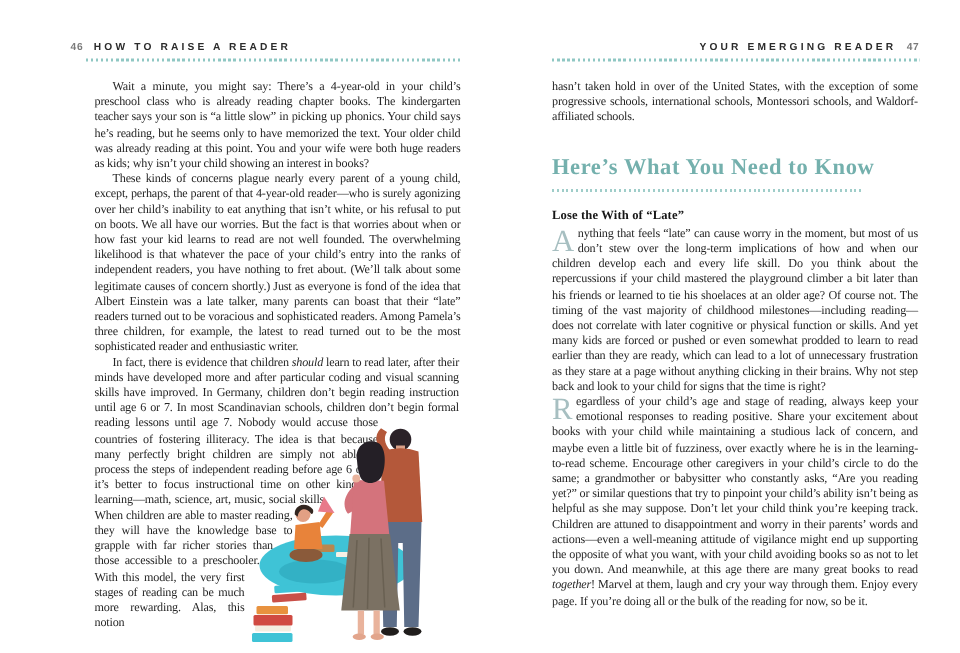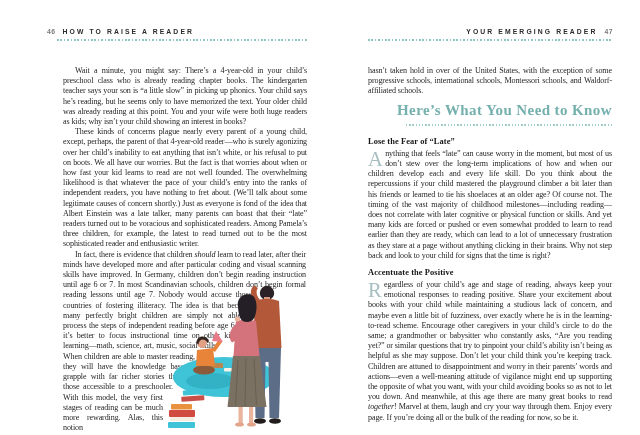--- a/index.html
+++ b/index.html
@@ -19,34 +19,34 @@
   .pagenum { color:#7a7a7a; font-weight:bold; letter-spacing:0.5px; }
   .runhead-left .pagenum { margin-right:7px; }
   .runhead-right .pagenum { margin-left:7px; }
 
   .dotline { position:absolute; top:39px; height:1.6px;
              background-image:repeating-linear-gradient(90deg,#8fc7c3 0 1.6px, transparent 1.6px 3.4px); }
   .dotline-left { left:57px; width:250px; }
   .dotline-right { left:48px; width:245px; }
 
   
-  .col { position:absolute; top:66px; width:244px; font-size:8.1px; line-height:10.2px;
+  .col { position:absolute; top:53px; width:244px; font-size:8.1px; line-height:10.2px;
          letter-spacing:-0.12px; text-align:justify; color:#262626; }
   .col-left { left:63px; }
   .col-right { left:48px; }
   .ind { text-indent:12px; }
 
   
   .sp { float:right; }
   .cr { clear:right; }
 
   .illustration { position:absolute; left:166px; top:284px; width:128px; height:150px; z-index:2; }
 
   
-  .kicker { margin-top:5px; margin-bottom:7px; text-align:right; }
+  .kicker { margin-top:20px; margin-bottom:7px; text-align:left; }
   .kicker-title { font-size:15px; line-height:17px; font-weight:bold; color:#74b0ad; letter-spacing:0.4px; }
   .kicker-dots { display:inline-block; margin-top:2px; width:206px; height:1.6px;
                  background-image:repeating-linear-gradient(90deg,#9fcdc9 0 1.4px, transparent 1.4px 3.2px); }
 
   .subhead { font-size:8.4px; line-height:11px; font-weight:bold; color:#161616;
              letter-spacing:0.1px; margin-top:6px; margin-bottom:2px; text-align:left; }
 
   .dropcap { float:left; font-size:20.5px; line-height:18.5px; padding:1px 2.5px 0 0;
              color:#a7bfc1; font-weight:normal; }
 
@@ -126,21 +126,20 @@
     <div class="dotline dotline-right"></div>
 
     <div class="col col-right">
       <p class="para">hasn’t taken hold in over of the United States, with the exception of some progressive schools, international schools, Montessori schools, and Waldorf-affiliated schools.</p>
 
       <div class="kicker">
         <div class="kicker-title">Here’s What You Need to Know</div>
         <span class="kicker-dots"></span>
       </div>
 
-      <h3 class="subhead">Lose the Fear of “Late”</h3>
+      <h3 class="subhead">Lose the With of “Late”</h3>
       <p class="para"><span class="dropcap">A</span><span>nything that feels “late” can cause worry in the moment, but most of us don’t stew over the long-term implications of how and when our children develop each and every life skill. Do you think about the repercussions if your child mastered the playground climber a bit later than his friends or learned to tie his shoelaces at an older age? Of course not. The timing of the vast majority of childhood milestones—including reading—does not correlate with later cognitive or physical function or skills. And yet many kids are forced or pushed or even somewhat prodded to learn to read earlier than they are ready, which can lead to a lot of unnecessary frustration as they stare at a page without anything clicking in their brains. Why not step back and look to your child for signs that the time is right?</span></p>
 
-      <h3 class="subhead">Accentuate the Positive</h3>
       <p class="para"><span class="dropcap">R</span><span>egardless of your child’s age and stage of reading, always keep your emotional responses to reading positive. Share your excitement about books with your child while maintaining a studious lack of concern, and maybe even a little bit of fuzziness, over exactly where he is in the learning-to-read scheme. Encourage other caregivers in your child’s circle to do the same; a grandmother or babysitter who constantly asks, “Are you reading yet?” or similar questions that try to pinpoint your child’s ability isn’t being as helpful as she may suppose. Don’t let your child think you’re keeping track. Children are attuned to disappointment and worry in their parents’ words and actions—even a well-meaning attitude of vigilance might end up supporting the opposite of what you want, with your child avoiding books so as not to let you down. And meanwhile, at this age there are many great books to read </span><em>together</em><span>! Marvel at them, laugh and cry your way through them. Enjoy every page. If you’re doing all or the bulk of the reading for now, so be it.</span></p>
     </div>
   </section>
 
 </div>
 
 </body></html>

